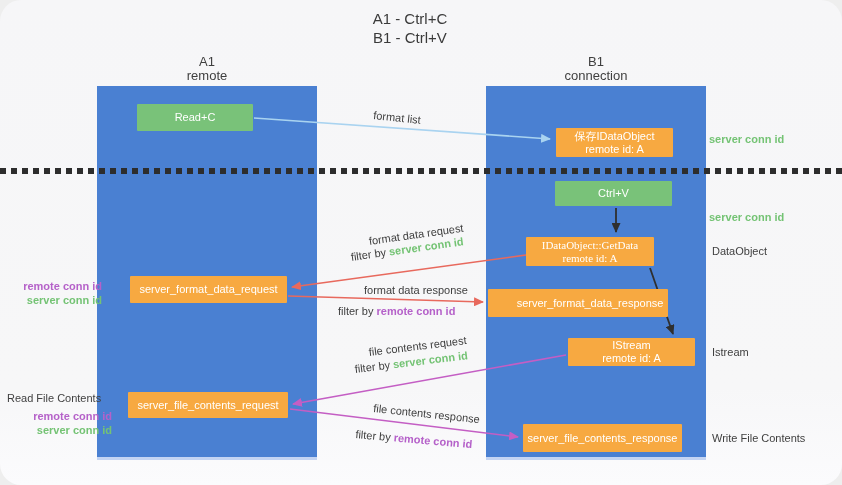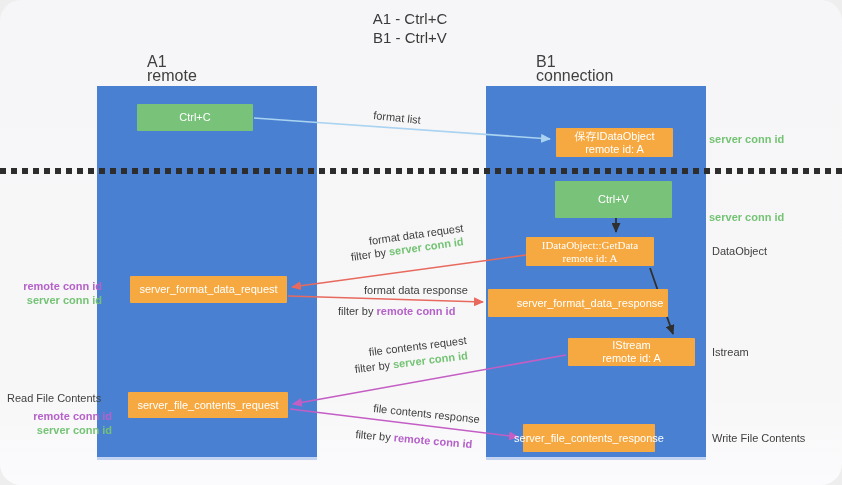--- a/index.html
+++ b/index.html
@@ -10,22 +10,22 @@
   .canvas{
     position:relative;width:842px;height:485px;overflow:hidden;
     background:linear-gradient(to bottom,#f6f6f8 0%,#f7f7f8 80%,#fbfbfd 100%);
     border-radius:21px;
   }
   .title{
     position:absolute;left:0;top:9px;width:820px;text-align:center;
     font-size:15px;line-height:19px;color:#3a3a3a;
   }
   .col-header{
-    position:absolute;top:55px;width:120px;text-align:left;
-    font-size:16px;line-height:14px;color:#3f3f3f;
+    position:absolute;top:55px;width:120px;text-align:center;
+    font-size:13px;line-height:14px;color:#3f3f3f;
   }
   .lane{
     position:absolute;top:86px;width:220px;height:371px;
     background:#4a80d2;border-bottom:3px solid #c3d4f3;
   }
   .dotted{
     position:absolute;left:0;top:168px;width:842px;height:6px;
     background:repeating-linear-gradient(to right,#2d2d2d 0 6px,transparent 6px 11px);
   }
   .node{
@@ -91,47 +91,47 @@
     <line x1="254" y1="118" x2="550" y2="139" stroke="#a9d3f0" stroke-width="1.6" marker-end="url(#m-blue)"></line>
     <line x1="616" y1="208" x2="616" y2="232" stroke="#2f2f2f" stroke-width="1.8" marker-end="url(#m-black)"></line>
     <line x1="650" y1="268" x2="673" y2="334" stroke="#2f2f2f" stroke-width="1.8" marker-end="url(#m-black)"></line>
     <line x1="548" y1="252" x2="292" y2="287" stroke="#e8695d" stroke-width="1.6" marker-end="url(#m-red)"></line>
     <line x1="288" y1="296" x2="483" y2="302" stroke="#e8695d" stroke-width="1.6" marker-end="url(#m-red)"></line>
     <line x1="566" y1="355" x2="293" y2="404" stroke="#c45ec4" stroke-width="1.6" marker-end="url(#m-magenta)"></line>
     <line x1="290" y1="409" x2="518" y2="437" stroke="#c45ec4" stroke-width="1.6" marker-end="url(#m-magenta)"></line>
   </svg>
 
   <div class="node green" style="left:137px;top:104px;width:116px;height:27px;">
-    <span>Ctrl+C</span>
+    <span>Read+C</span>
   </div>
   <div class="node orange" style="left:556px;top:128px;width:117px;height:29px;">
     <span>保存IDataObject</span>
     <span>remote id: A</span>
   </div>
-  <div class="node green" style="left:555px;top:181px;width:117px;height:37px;">
+  <div class="node green" style="left:555px;top:181px;width:117px;height:25px;">
     <span>Ctrl+V</span>
   </div>
   <div class="node orange" style="left:526px;top:237px;width:128px;height:29px;font-family:Liberation Serif, serif;">
     <span>IDataObject::GetData</span>
     <span>remote id: A</span>
   </div>
   <div class="node orange" style="left:130px;top:276px;width:157px;height:27px;">
     <span>server_format_data_request</span>
   </div>
   <div class="node orange" style="left:488px;top:289px;width:156px;height:28px;padding-left:24px;">
     <span>server_format_data_response</span>
   </div>
   <div class="node orange" style="left:568px;top:338px;width:127px;height:28px;">
     <span>IStream</span>
     <span>remote id: A</span>
   </div>
   <div class="node orange" style="left:128px;top:392px;width:160px;height:26px;">
     <span>server_file_contents_request</span>
   </div>
-  <div class="node orange" style="left:523px;top:424px;width:132px;height:28px;">
+  <div class="node orange" style="left:523px;top:424px;width:159px;height:28px;">
     <span>server_file_contents_response</span>
   </div>
 
   <div class="alabel" style="left:374px;top:109px;transform:rotate(6deg);">format list</div>
 
   <div class="alabel" style="left:368px;top:235px;transform:rotate(-8deg);">format data request</div>
   <div class="alabel" style="left:350px;top:251px;transform:rotate(-8deg);">
     <span>filter by</span>
     <span class="conn-green">server conn id</span>
   </div>

